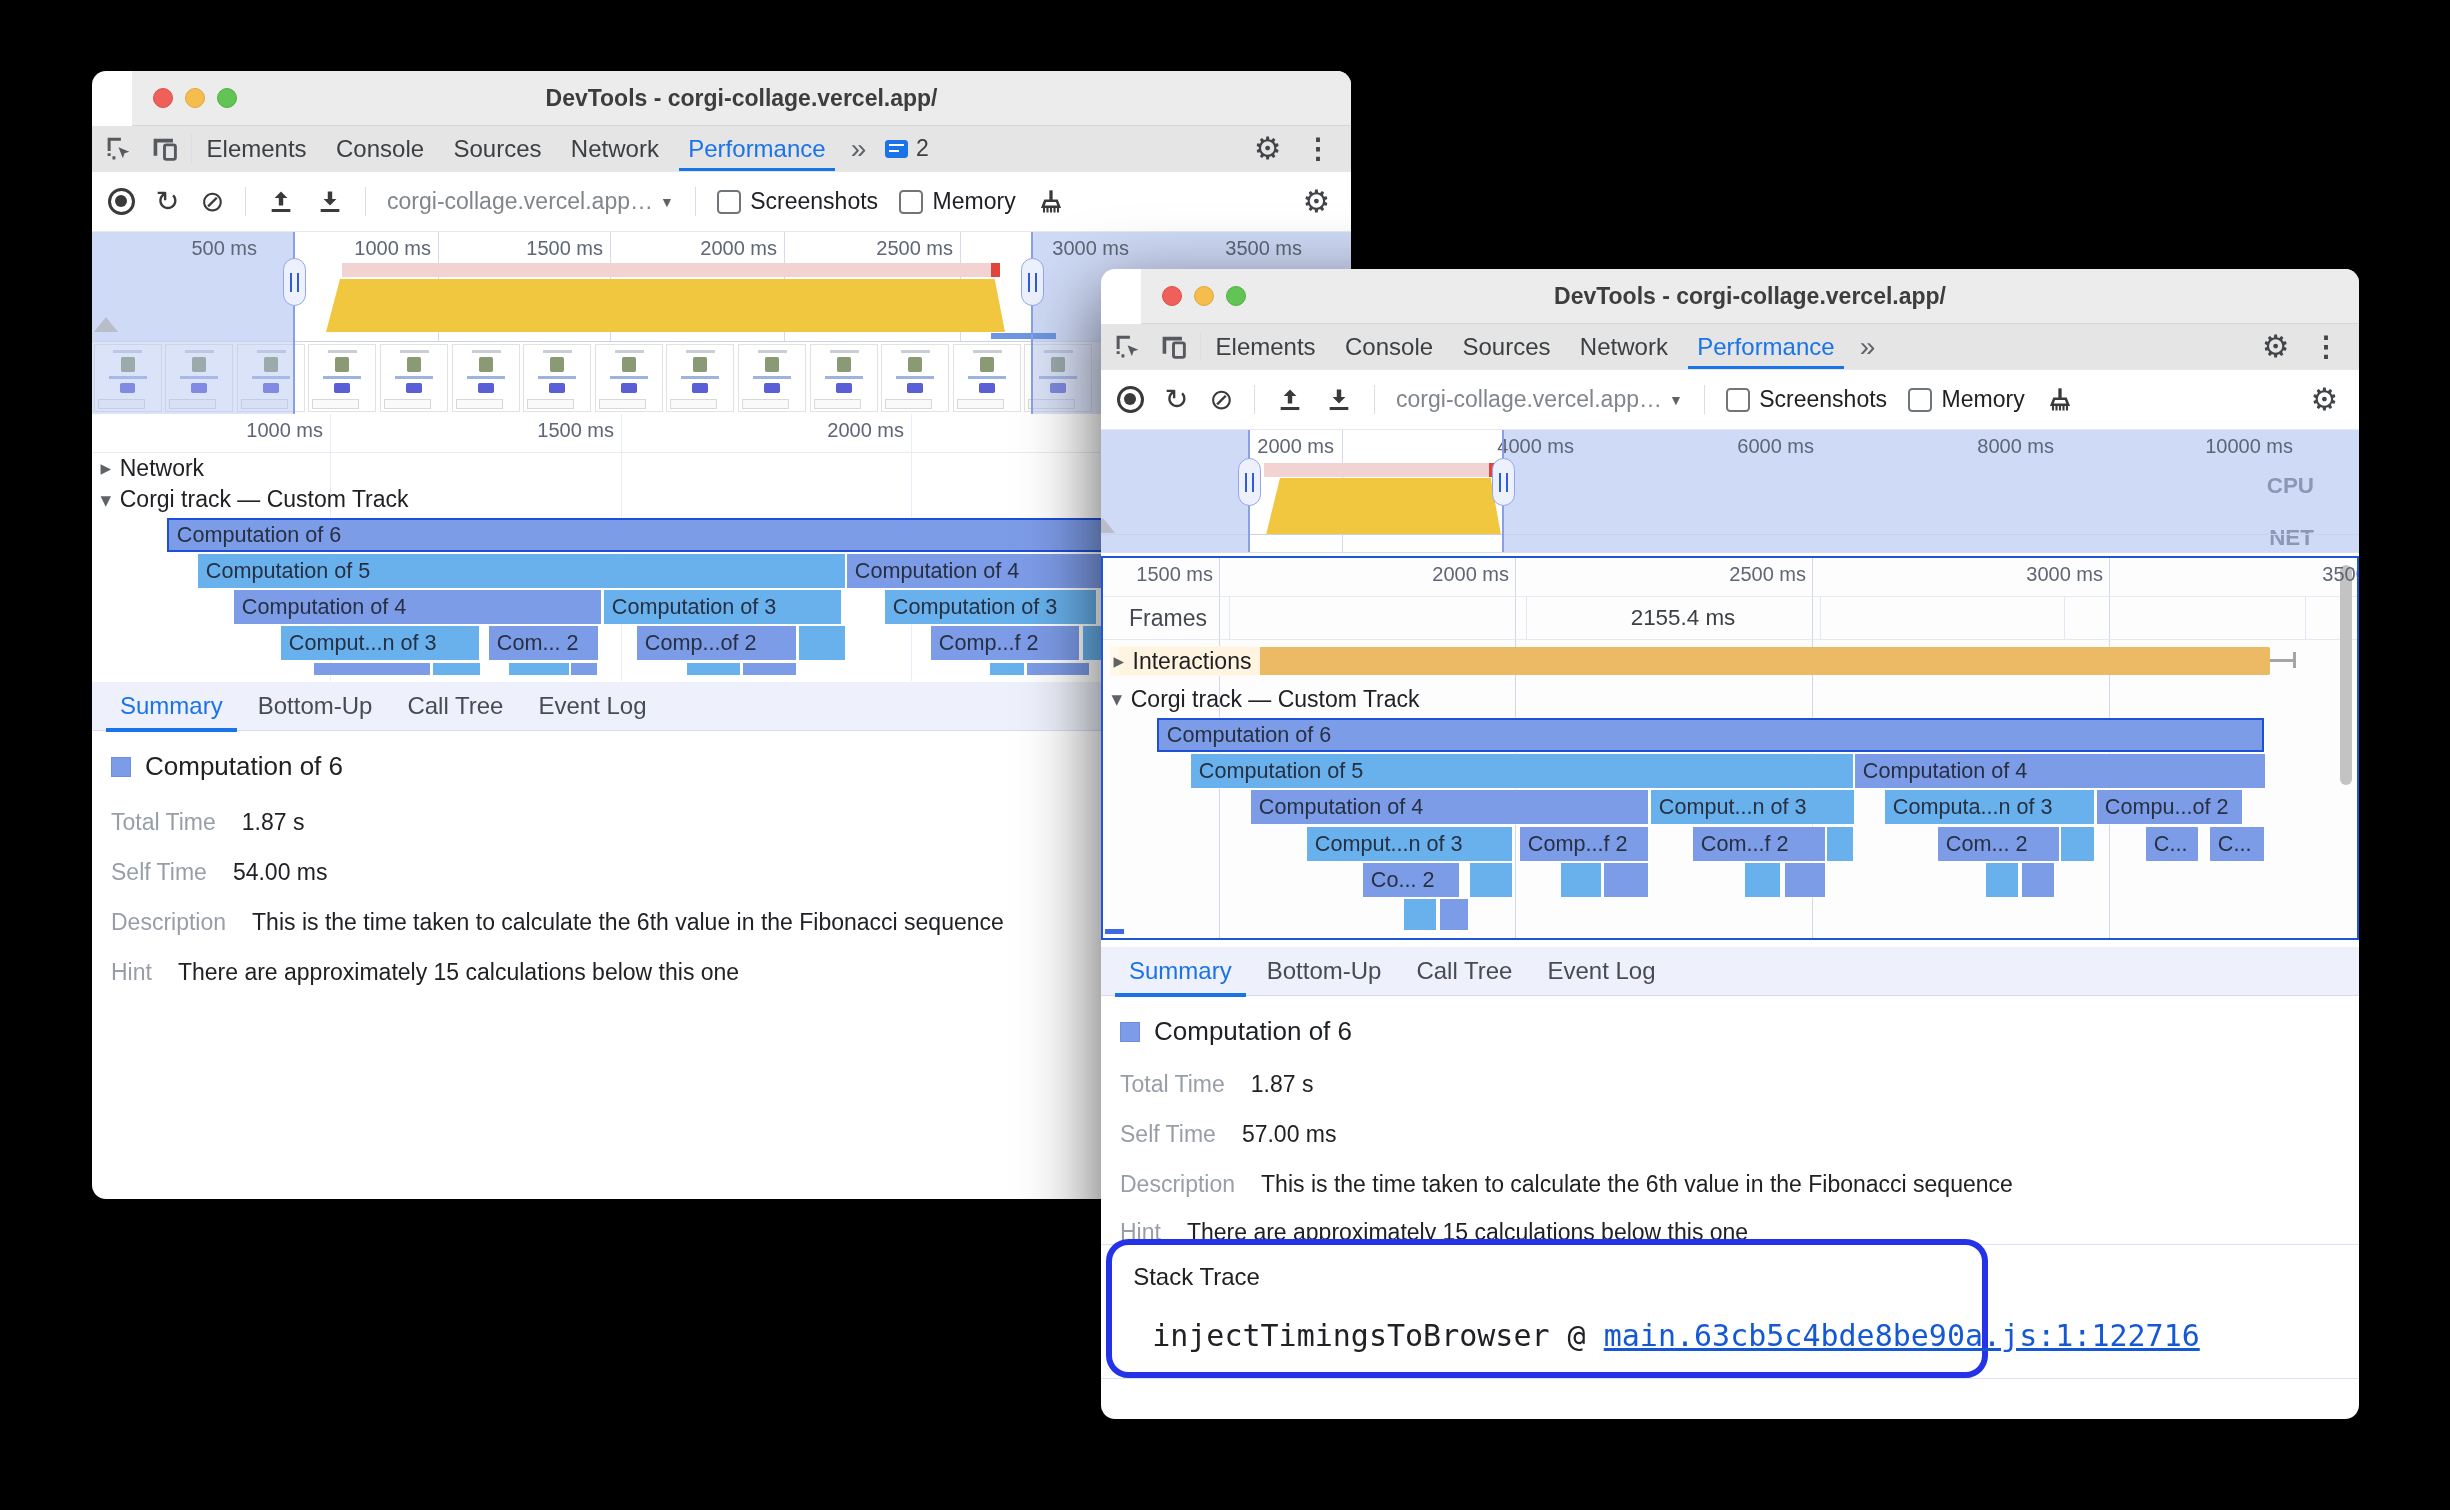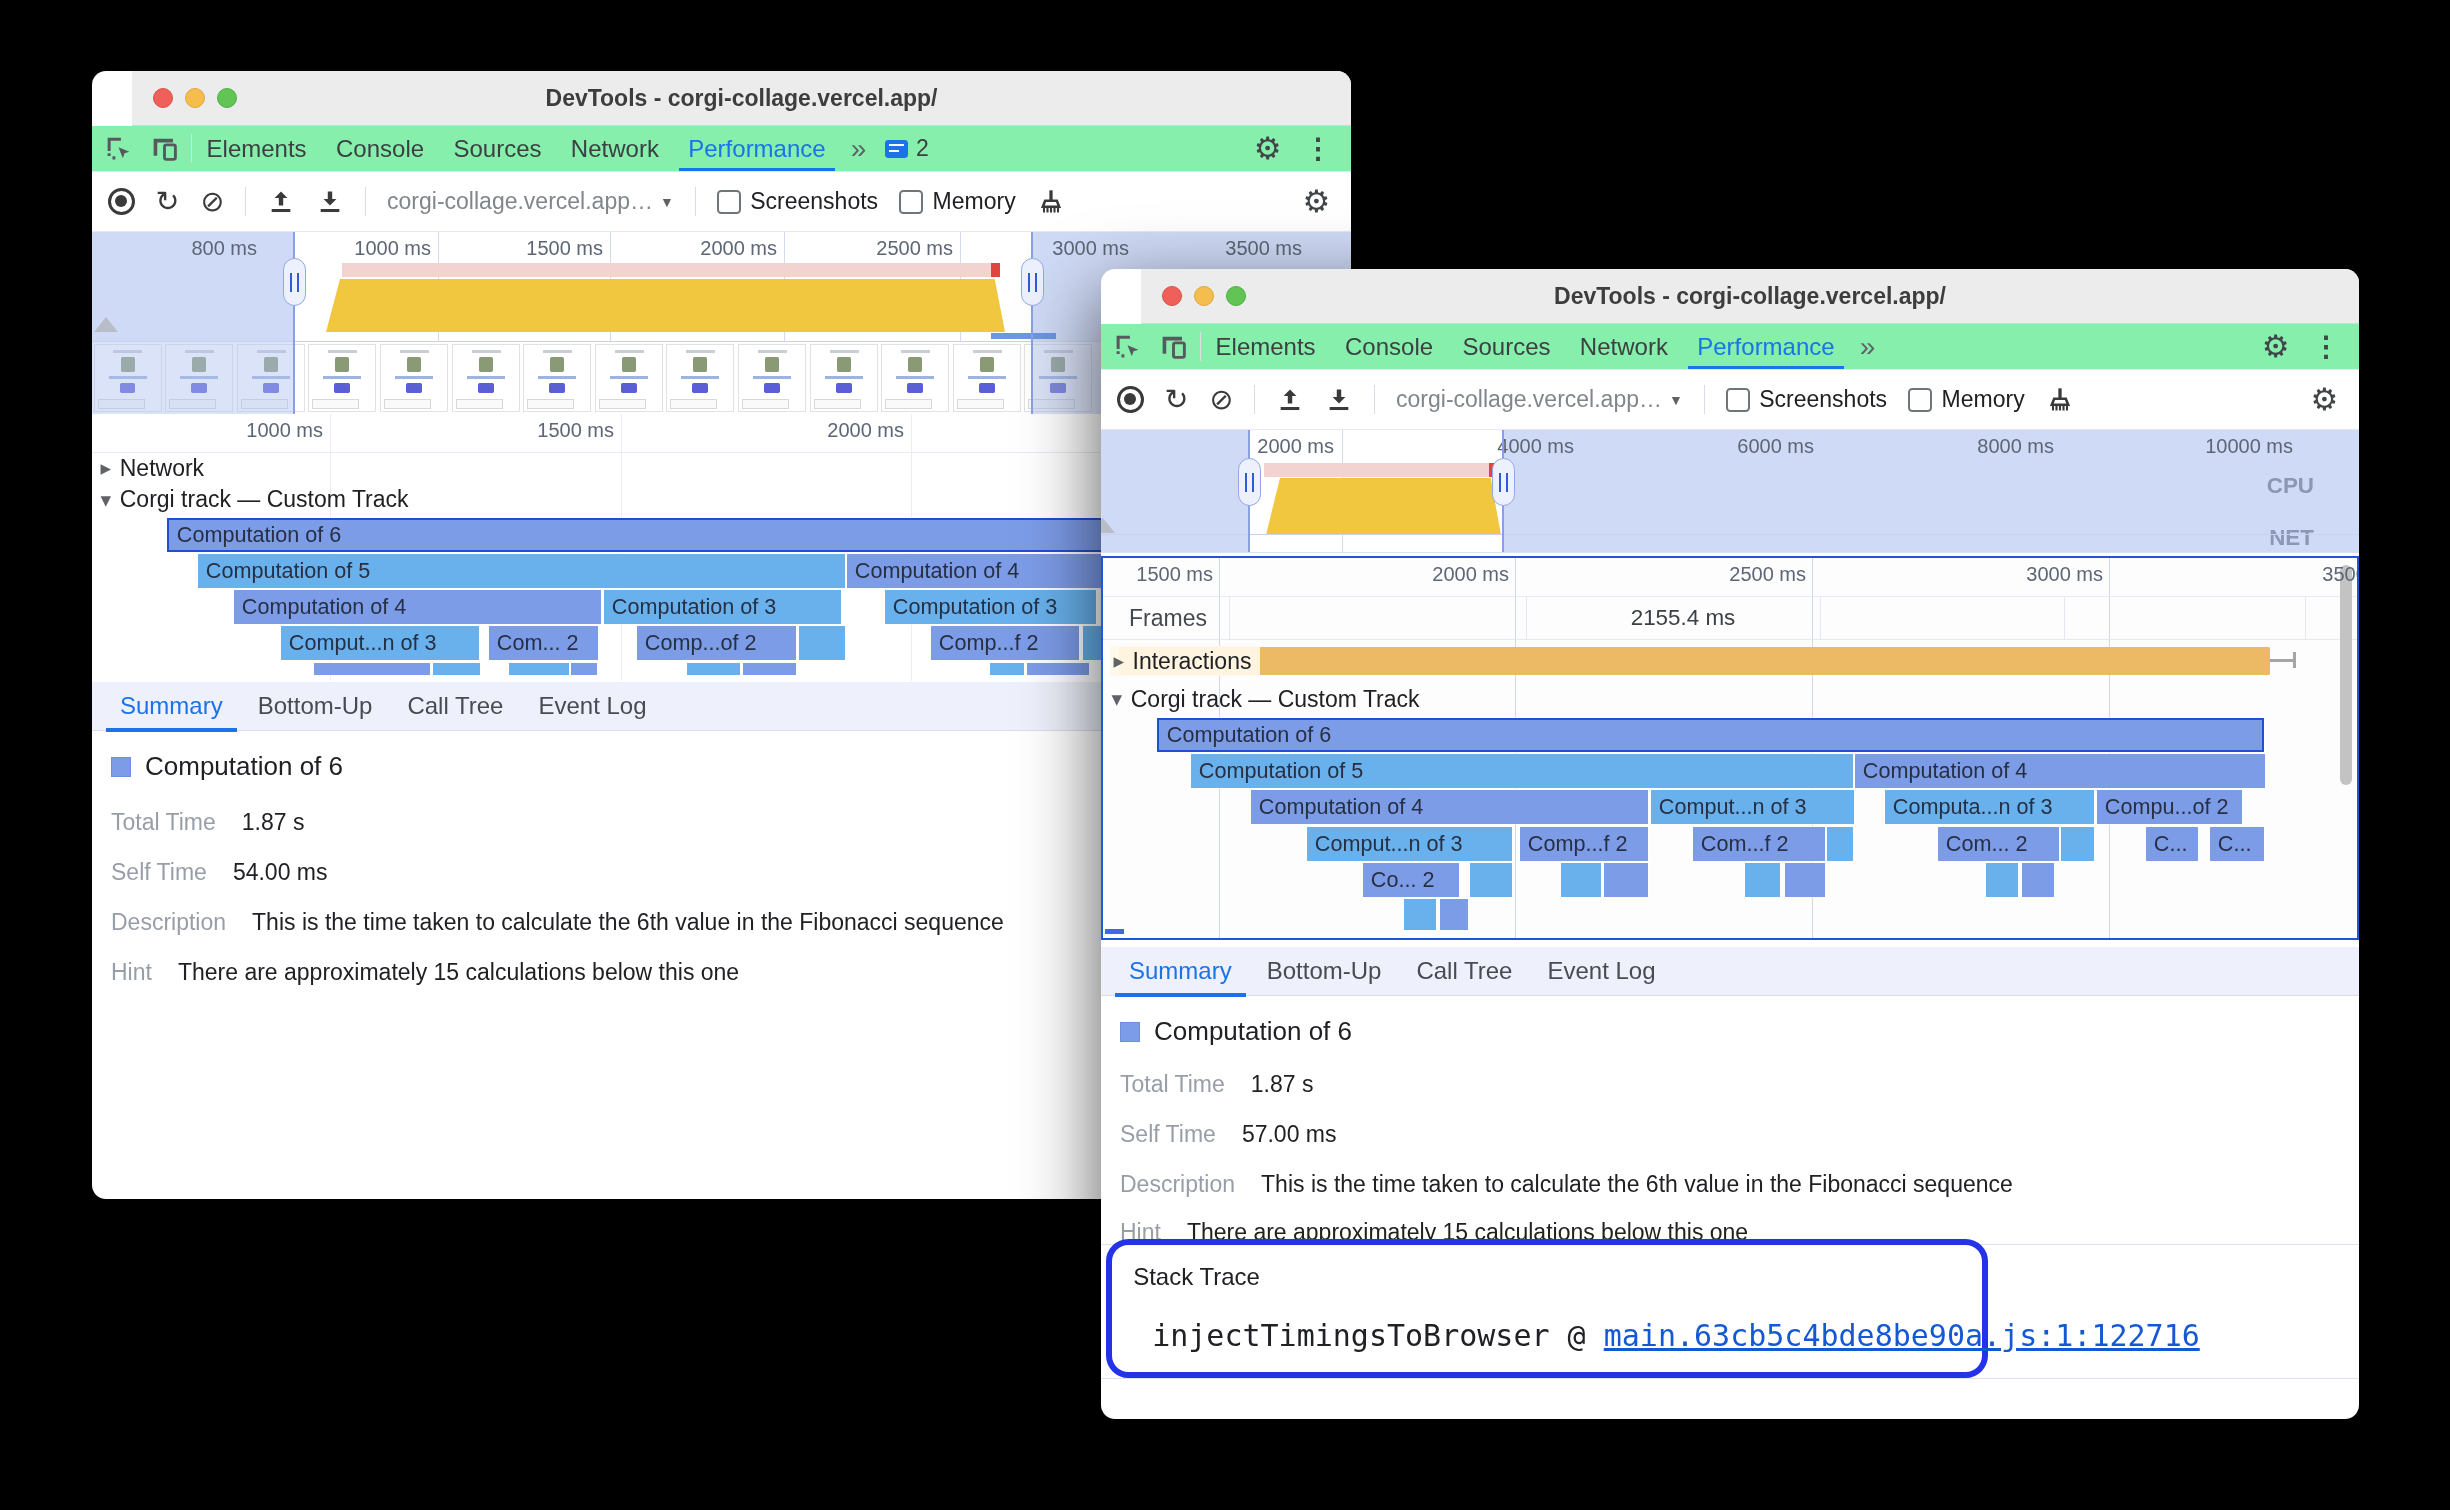--- a/index.html
+++ b/index.html
@@ -14,21 +14,21 @@
   .titlebar{position:absolute;left:0;top:0;right:0;height:54px;background:#ececec;
             border-bottom:0.9px solid #d6d6d6;display:flex;align-items:center;margin-left:40px;}
   .lights{display:flex;gap:12px;margin-left:21px;}
   .light{width:18px;height:18px;border-radius:50%;}
   .light.r{background:#f0605a;border:0.9px solid #dd4f49;}
   .light.y{background:#f4bd4e;border:0.9px solid #e0a83b;}
   .light.g{background:#61c454;border:0.9px solid #4fb043;}
   .title{position:absolute;left:0;right:0;text-align:center;font-size:23px;font-weight:bold;color:#3d3d3d;}
 
   
-  .tabbar{position:absolute;left:0;top:55px;right:0;height:45px;background:#86efac;
+  .tabbar{position:absolute;left:0;top:55px;right:0;height:45px;background:#e5e5e5;
           border-bottom:0.9px solid #e4e7ef;display:flex;align-items:stretch;}
   .tabbar .icons{display:flex;align-items:center;gap:17px;padding:0 12px;}
   .vsep{width:0.9px;height:29px;background:#dadde5;align-self:center;}
   .tab{display:flex;align-items:center;padding:0 14.7px;font-size:24px;color:#3c4043;position:relative;cursor:default;}
   .tab.active{color:#1a73e8;}
   .tab.active::after{content:"";position:absolute;left:5.2px;right:5.2px;bottom:0;height:3.4px;background:#1a73e8;}
   .chev{display:flex;align-items:center;font-size:28px;color:#5f6368;padding:0 10.3px;}
   .issues{display:flex;align-items:center;gap:7.8px;padding:0 8.6px;}
   .bubble{width:23px;height:18px;background:#1a73e8;border-radius:3.4px;position:relative;}
   .bubble::before{content:"";position:absolute;left:3.4px;top:4.3px;width:15.5px;height:2.6px;background:#fff;}
@@ -234,21 +234,21 @@
     <div class="ov-tint" style="left: 940px; width: 319px;"></div>
     <div class="blip" style="left: 1.7px; top: 85px;"></div>
     <div class="pinkbar" style="left: 250px; top: 31px; width: 649px; height: 14px;"></div>
     <div class="pinktip" style="left: 899px; top: 31px; width: 8.6px; height: 14px;"></div>
     <div class="cpuhump" style="left: 234px; top: 47px; width: 679px; height: 53px;"></div>
     <div class="netstrip">
       <div class="netbar" style="left: 899px; bottom: 2.6px; width: 65px; height: 6px;"></div>
     </div>
     <div class="handle" style="left: 191px; top: 26px;"></div>
     <div class="handle" style="left: 929px; top: 26px;"></div>
-  <span class="tick" style="right: 1094px;">800 ms</span>
+  <span class="tick" style="right: 1094px;">500 ms</span>
       <span class="tick" style="right: 920px;">1000 ms</span>
       <span class="tick" style="right: 748px;">1500 ms</span>
       <span class="tick" style="right: 574px;">2000 ms</span>
       <span class="tick" style="right: 398px;">2500 ms</span>
       <span class="tick" style="right: 222px;">3000 ms</span>
       <span class="tick" style="right: 49px;">3500 ms</span>
     </div>
   <div class="edge" style="left: 201px; top: 161px; height: 182px;"></div>
   <div class="edge" style="left: 939px; top: 161px; height: 182px;"></div>
 

